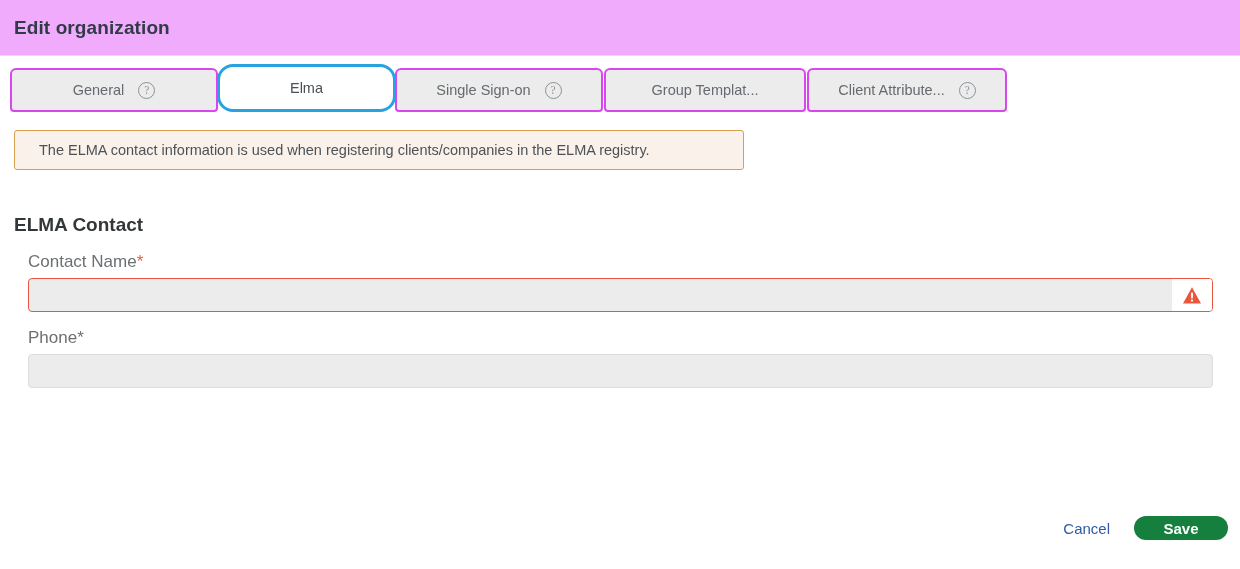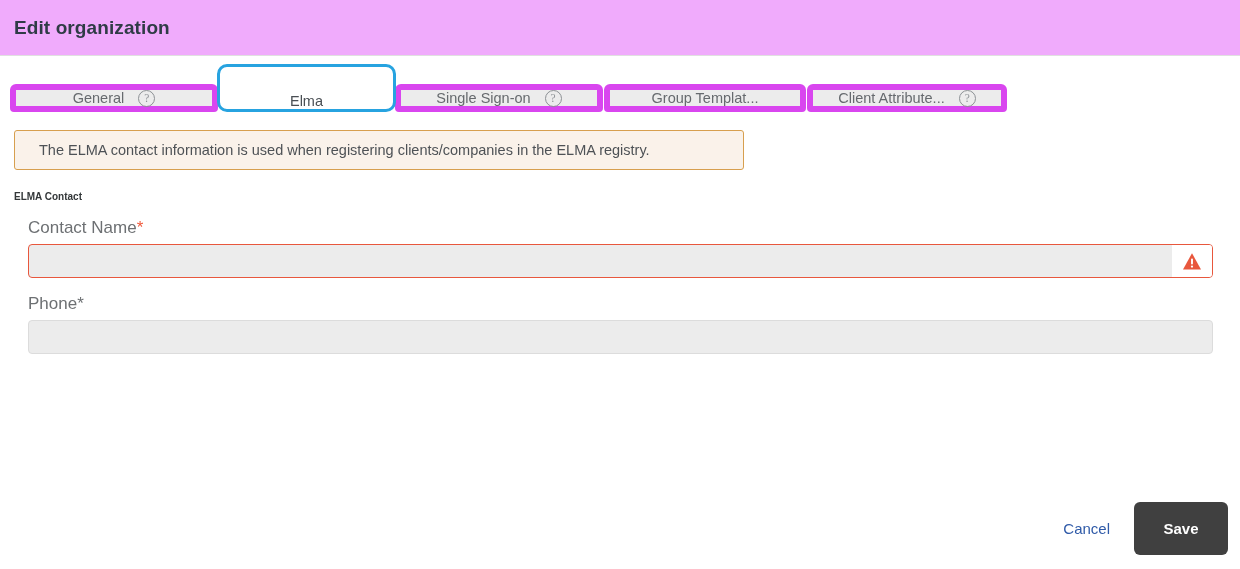--- a/index.html
+++ b/index.html
@@ -38,45 +38,44 @@
     position: relative;
     height: 56px;
     padding: 0 10px;
     box-sizing: border-box;
     display: flex;
     align-items: flex-end;
     background: #ffffff;
   }
   .tab {
     position: relative;
-    height: 28px;
+    height: 44px;
     background: #ececec;
-    border: 6px solid #d946ef;
+    border: 2px solid #d946ef;
     border-radius: 6px 6px 4px 4px;
     display: flex;
     align-items: center;
     justify-content: center;
     gap: 14px;
     box-sizing: border-box;
     color: #666a6e;
     font-size: 14.5px;
     white-space: nowrap;
     cursor: pointer;
     margin-right: 1px;
   }
   .tab.active {
     background: #ffffff;
     border: 3px solid #27a3e0;
-    border-radius: 10px;
+    border-radius: 16px;
     color: #4a4f54;
     height: 48px;
     z-index: 3;
     margin-left: -2px;
     margin-right: -1px;
-    align-items: flex-end;
   }
   .tab-label {
     display: inline-block;
   }
   .help-icon {
     width: 17px;
     height: 17px;
     border-radius: 50%;
     border: 1.4px solid #8d9195;
     color: #8d9195;
@@ -109,24 +108,24 @@
     background: #faf2ea;
     border: 1px solid #d79f4e;
     border-radius: 3px;
     padding: 11px 24px;
     font-size: 14.5px;
     color: #4e5256;
     margin-top: 8px;
   }
 
   .section-title {
-    font-size: 10px;
+    font-size: 19px;
     font-weight: bold;
     color: #333739;
-    margin-top: 21px;
+    margin-top: 44px;
   }
 
   .field {
     margin-top: 16px;
     padding-left: 14px;
   }
   .field-label {
     font-size: 17px;
     color: #6d7073;
     margin-bottom: 6px;
@@ -190,28 +189,28 @@
   .link-btn {
     background: none;
     border: none;
     color: #2f5aa8;
     font-size: 15px;
     font-family: "Liberation Sans", sans-serif;
     cursor: pointer;
     padding: 6px 10px;
   }
   .primary-btn {
-    background: #404040;
+    background: #15803d;
     color: #ffffff;
     border: none;
-    border-radius: 6px;
+    border-radius: 16px;
     font-family: "Liberation Sans", sans-serif;
     font-size: 15px;
     font-weight: bold;
-    height: 53px;
+    height: 24px;
     cursor: pointer;
   }
   .btn-save { width: 94px; }
   .btn-save-close { width: 154px; }
 </style>
 </head>
 <body>
 
 <div class="header">
   <div class="header-title">Edit organization</div>

